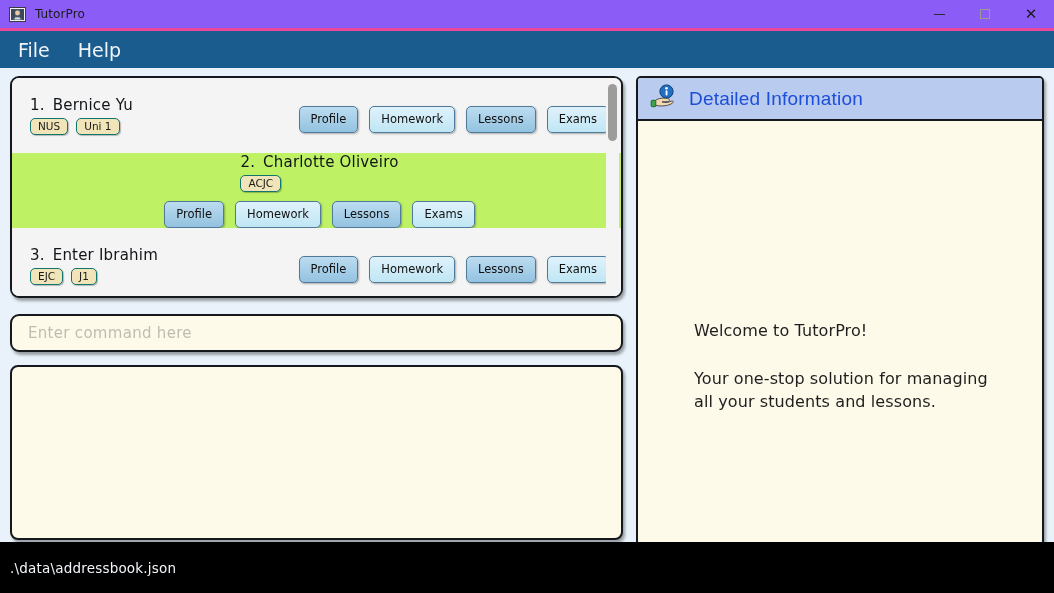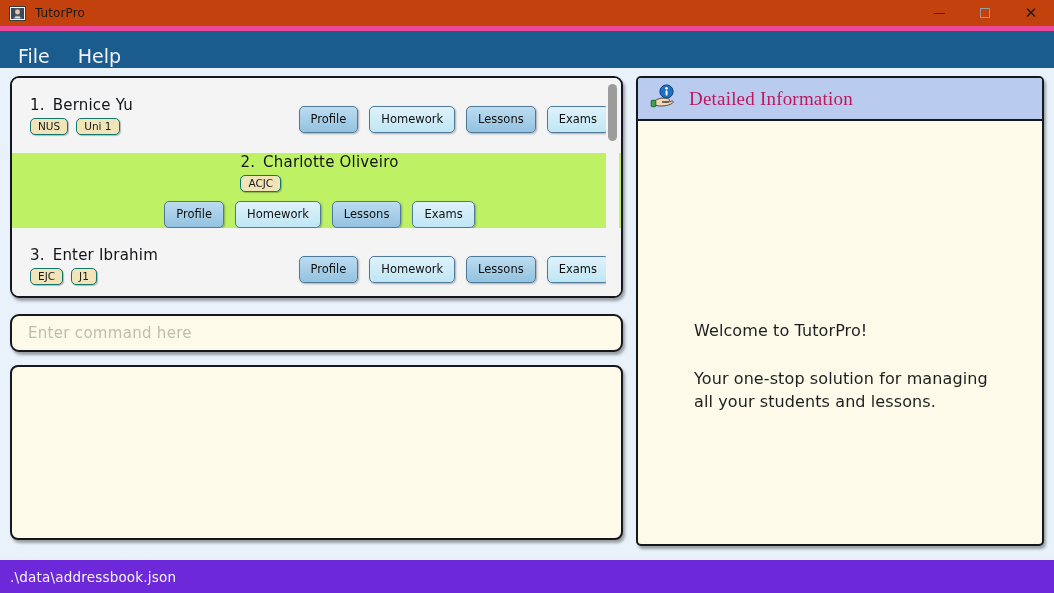--- a/index.html
+++ b/index.html
@@ -18,22 +18,22 @@
     height: 593px;
     background: #e9f2fa;
     overflow: hidden;
   }
 
   
   .titlebar {
     position: absolute;
     left: 0; top: 0;
     width: 1054px; height: 31px;
-    background: #c2410c;
-    border-bottom: 5px solid #ec4899;
+    background: #8b5cf6;
+    border-bottom: 3px solid #ec4899;
     display: flex;
     align-items: center;
   }
   .title-icon {
     width: 17px; height: 17px;
     margin-left: 9px;
     flex: 0 0 auto;
     position: relative;
   }
   .title-text {
@@ -72,21 +72,21 @@
     font-family: "DejaVu Sans", sans-serif;
   }
 
   
   .menubar {
     position: absolute;
     left: 0; top: 31px;
     width: 1054px; height: 37px;
     background: #1b5c8e;
     display: flex;
-    align-items: flex-end;
+    align-items: center;
     padding-left: 14px;
     gap: 20px;
   }
   .menu-item {
     font-family: "DejaVu Sans", sans-serif;
     font-size: 19px;
     color: #f0f4f8;
     padding: 1px 4px;
     cursor: default;
   }
@@ -235,23 +235,23 @@
   .detail-header {
     height: 43px;
     background: #b9cbef;
     border-bottom: 2px solid #15181c;
     display: flex;
     align-items: center;
     padding-left: 12px;
     gap: 11px;
   }
   .detail-title {
-    font-family: Liberation Serif, serif;
+    font-family: Liberation Sans, sans-serif;
     font-size: 19px;
-    color: #be185d;
+    color: #1d4ed8;
     letter-spacing: 0.2px;
   }
   .detail-body {
     position: relative;
     height: 423px;
     padding: 0 22px;
   }
   .welcome-wrap {
     position: absolute;
     left: 56px;
@@ -271,22 +271,22 @@
     color: #1e1e1e;
     line-height: 1.45;
     letter-spacing: 0.1px;
     white-space: pre-line;
   }
 
   
   .statusbar {
     position: absolute;
     left: 0; bottom: 0;
-    width: 1054px; height: 33px;
-    background: #6d28d9;
+    width: 1054px; height: 51px;
+    background: #000000;
     display: flex;
     align-items: center;
     padding-left: 10px;
   }
   .status-text {
     font-family: "DejaVu Sans", sans-serif;
     font-size: 13.5px;
     color: #f2f6fa;
     letter-spacing: 0.2px;
   }

